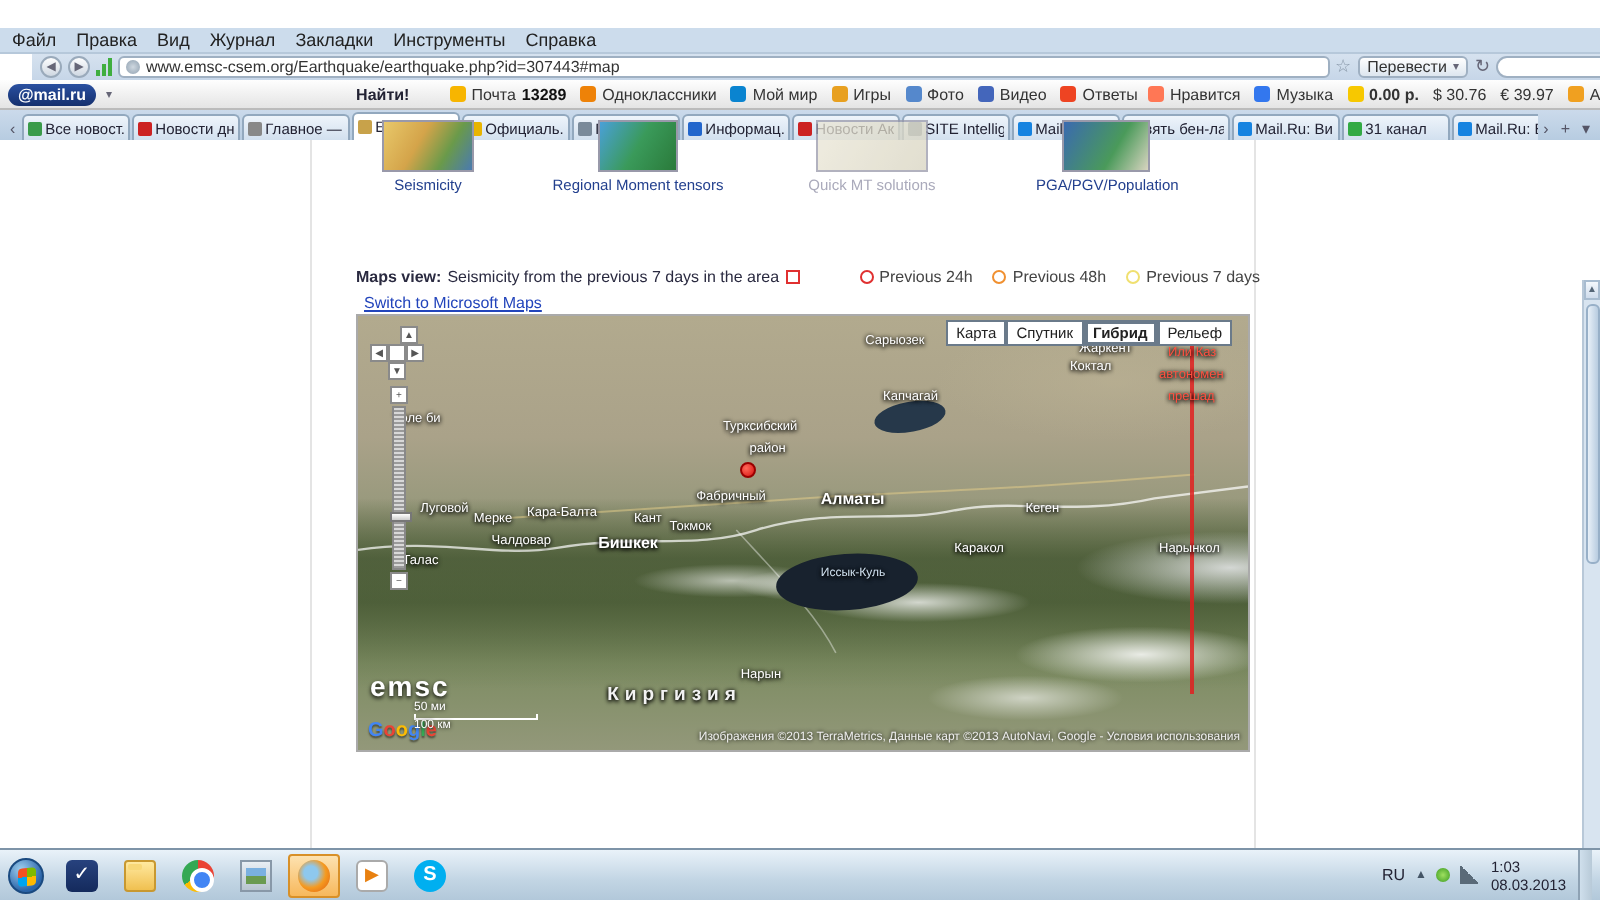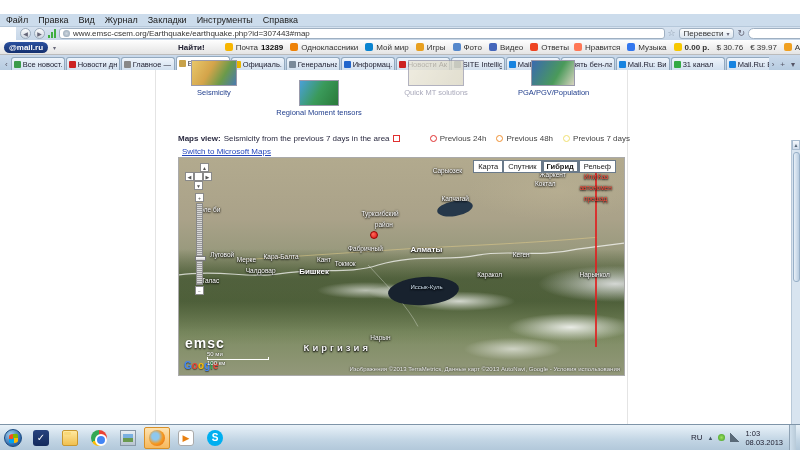--- a/index.html
+++ b/index.html
@@ -78,21 +78,21 @@
   .tab .tclose{font-size:8px;color:#889;line-height:1;flex:0 0 auto;}
   .tabctl{font-size:8px;color:#556;padding:0 3px 1px;}
 
   
   .content{position:absolute;left:0;top:70px;width:800px;height:354px;background:#fff;}
   .colline{position:absolute;top:0;height:100%;width:1px;background:#e4e4e4;}
   .thumb-row{position:absolute;left:0;top:-10px;width:800px;height:40px;}
   .thumb-item{position:absolute;text-align:center;}
   .thumb-item .thumb{height:26px;margin:0 auto;border:1px solid #99a;}
   .thumb-item:nth-child(1){left:183px;width:62px;}
-  .thumb-item:nth-child(2){left:276px;width:86px;margin-top:20px;}
+  .thumb-item:nth-child(2){left:276px;width:86px;}
   .thumb-item:nth-child(3){left:400px;width:72px;}
   .thumb-item:nth-child(4){left:518px;width:70px;}
   .thumb-item:nth-child(1) .thumb{width:46px;background:linear-gradient(120deg,#e8c86a,#d4a44a 40%,#6a9a4a 70%,#4a7ab0);}
   .thumb-item:nth-child(2) .thumb{width:40px;background:linear-gradient(120deg,#4aa0d8,#3a9a5a 50%,#2a7a3a);}
   .thumb-item:nth-child(3) .thumb{width:56px;background:linear-gradient(120deg,#eae6d6,#d8d4c0);opacity:.75;}
   .thumb-item:nth-child(4) .thumb{width:44px;background:linear-gradient(120deg,#3a6ab0,#4a9a5a 60%,#d8d4c0);}
   .thumb-item .tlab{font-size:7.5px;color:#23408e;margin-top:2px;white-space:nowrap;}
   .thumb-item.disabled .tlab{color:#aab;}
 
   .mapsview{position:absolute;left:178px;top:62px;width:452px;height:12px;display:flex;align-items:center;font-size:8px;color:#2a2a40;}

